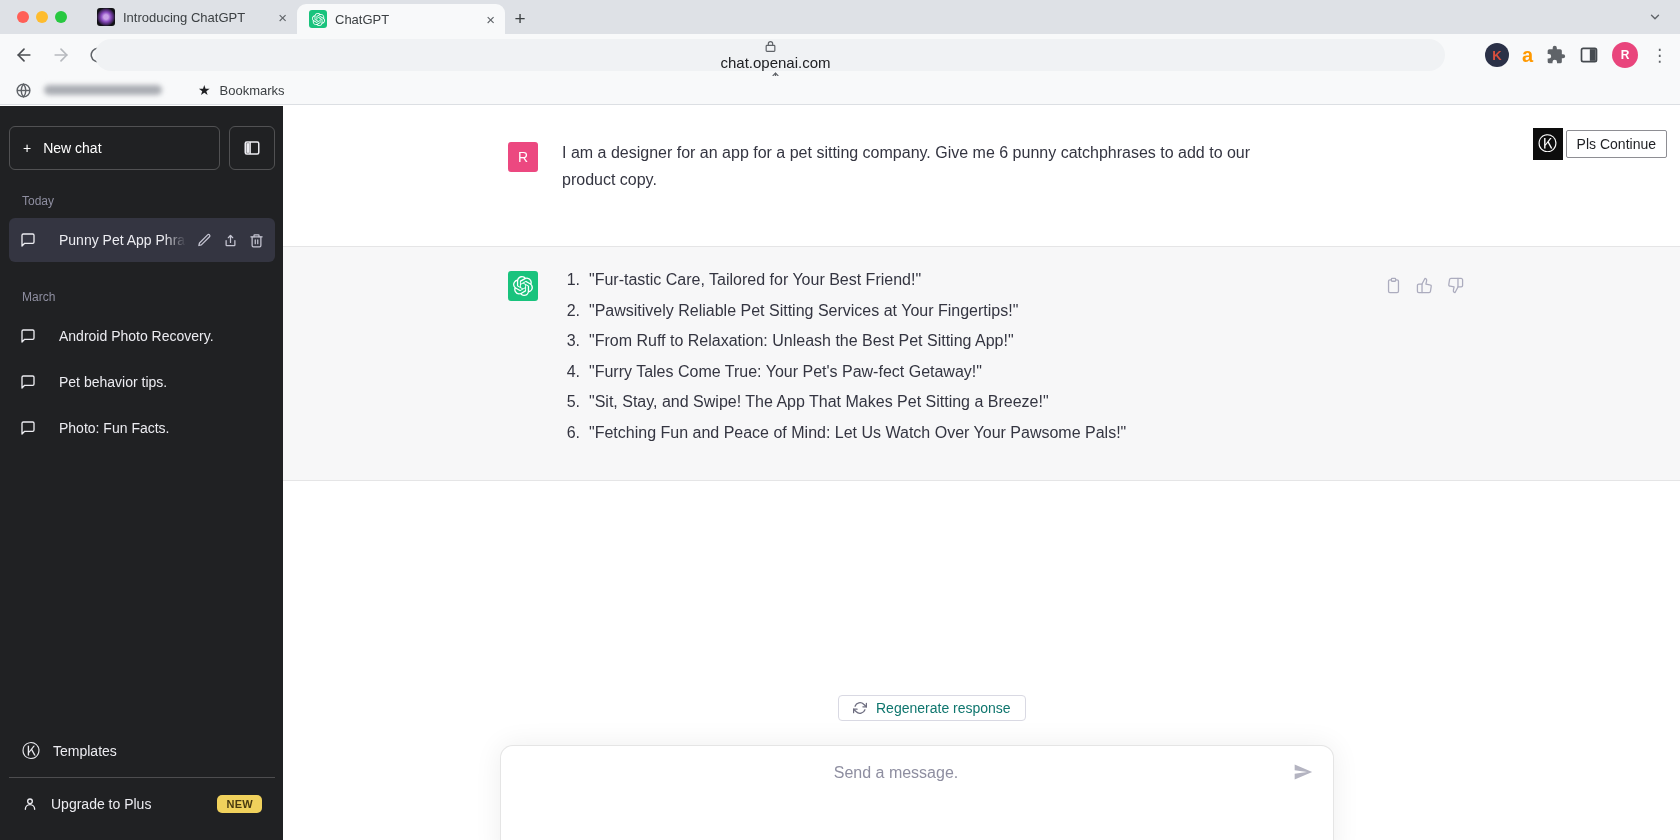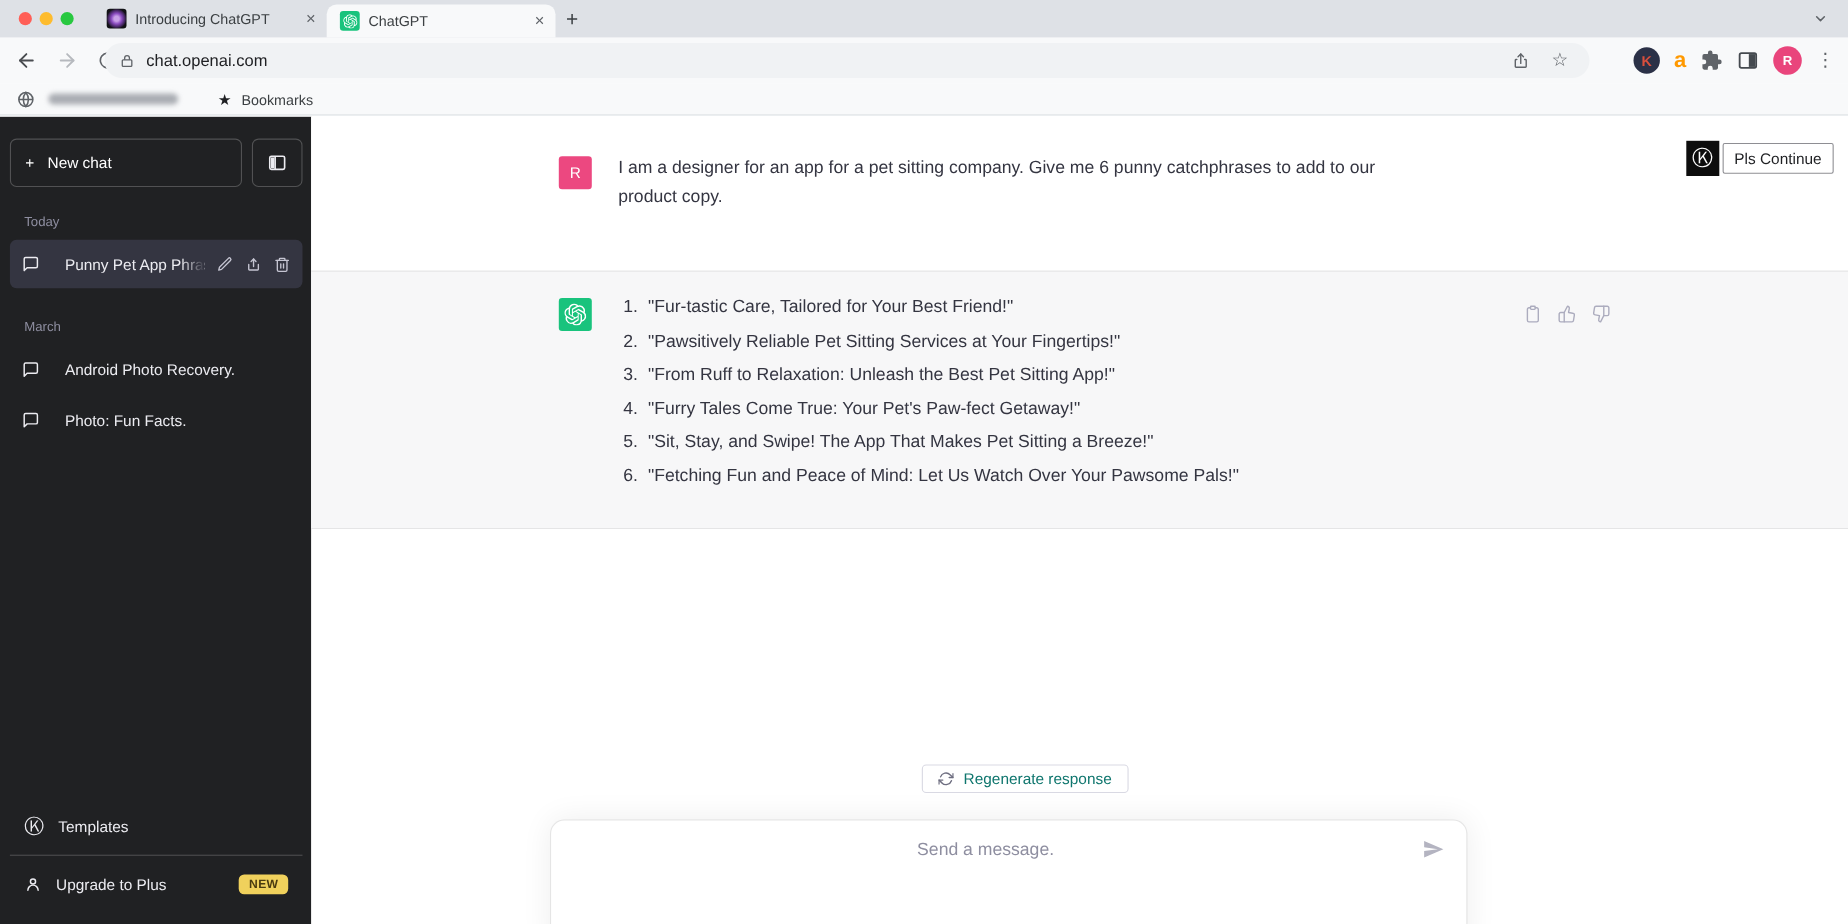--- a/index.html
+++ b/index.html
@@ -19,21 +19,21 @@
   .tab-close{color:#5f6368;font-size:15px;line-height:1;cursor:default;}
   .favicon{width:18px;height:18px;border-radius:3px;flex:none;display:flex;align-items:center;justify-content:center;}
   .favicon.dark{background:#17171b;background:radial-gradient(circle at 50% 50%,#c9a0e8 0 18%,#8a4bbf 38%,#3d2357 62%,#121216 72%);}
   .favicon.green{background:var(--chatgpt-green,#19c37d);}
   .newtab{position:absolute;left:508px;top:7px;width:24px;height:24px;font-size:19px;color:#3c4043;display:flex;align-items:center;justify-content:center;}
   .strip-chevron{position:absolute;right:18px;top:10px;color:#5f6368;}
 
   .toolbar{position:absolute;top:34px;left:0;right:0;height:42px;background:#f8f9fa;}
   .nav-icons{position:absolute;left:10px;top:0;height:42px;display:flex;align-items:center;gap:9px;}
   .nav-btn{width:28px;height:28px;display:flex;align-items:center;justify-content:center;}
-  .omnibox{position:absolute;left:95px;right:235px;top:5px;height:32px;background:#f0f2f4;border-radius:16px;display:flex;align-items:center;padding:0 14px;}
+  .omnibox{position:absolute;left:95px;right:235px;top:5px;height:32px;background:#f0f2f4;border-radius:16px;display:flex;align-items:center;padding:0 14px;flex-direction:column;}
   .omnibox .url{font-size:15px;color:#202124;margin-left:11px;}
   .omnibox .spacer{flex:1;}
   .omni-icon{width:26px;height:26px;display:flex;align-items:center;justify-content:center;color:#5f6368;margin-left:10px;}
   .star-outline{font-size:17px;color:#5f6368;}
   .ext-icons{position:absolute;right:12px;top:0;height:42px;display:flex;align-items:center;gap:13px;}
   .ext-k{width:24px;height:24px;border-radius:50%;background:var(--extension-k-bg,#2b3147);color:var(--extension-k-red,#d94f3d);font-size:13px;font-weight:bold;display:flex;align-items:center;justify-content:center;}
   .ext-a{color:var(--amazon-orange,#ff9900);font-size:20px;font-weight:bold;line-height:1;}
   .profile-r{width:26px;height:26px;border-radius:50%;background:var(--profile-pink,#e9457c);color:#fff;font-size:12px;font-weight:bold;display:flex;align-items:center;justify-content:center;}
   .overflow-dots{font-size:17px;color:#5f6368;}
 
@@ -258,20 +258,28 @@
             </svg>
         </span>
         <span class="ctitle">Android Photo Recovery.</span>
       </div>
       <div class="chat-row">
         <span>
           <svg width="16" height="16" viewBox="0 0 24 24" fill="none" stroke="#ececf1" stroke-width="2" stroke-linejoin="round">
               <path d="M21 15a2 2 0 0 1-2 2H7l-4 4V5a2 2 0 0 1 2-2h14a2 2 0 0 1 2 2z"></path>
             </svg>
         </span>
+        <span class="ctitle">Pet behavior tips.</span>
+      </div>
+      <div class="chat-row">
+        <span>
+          <svg width="16" height="16" viewBox="0 0 24 24" fill="none" stroke="#ececf1" stroke-width="2" stroke-linejoin="round">
+              <path d="M21 15a2 2 0 0 1-2 2H7l-4 4V5a2 2 0 0 1 2-2h14a2 2 0 0 1 2 2z"></path>
+            </svg>
+        </span>
         <span class="ctitle">Photo: Fun Facts.</span>
       </div>
     </div>
 
     <div class="sidebar-footer">
       <div class="foot-row">
         <span class="k-circle">Ⓚ</span>
         <span>Templates</span>
       </div>
       <div class="foot-divider"></div>

